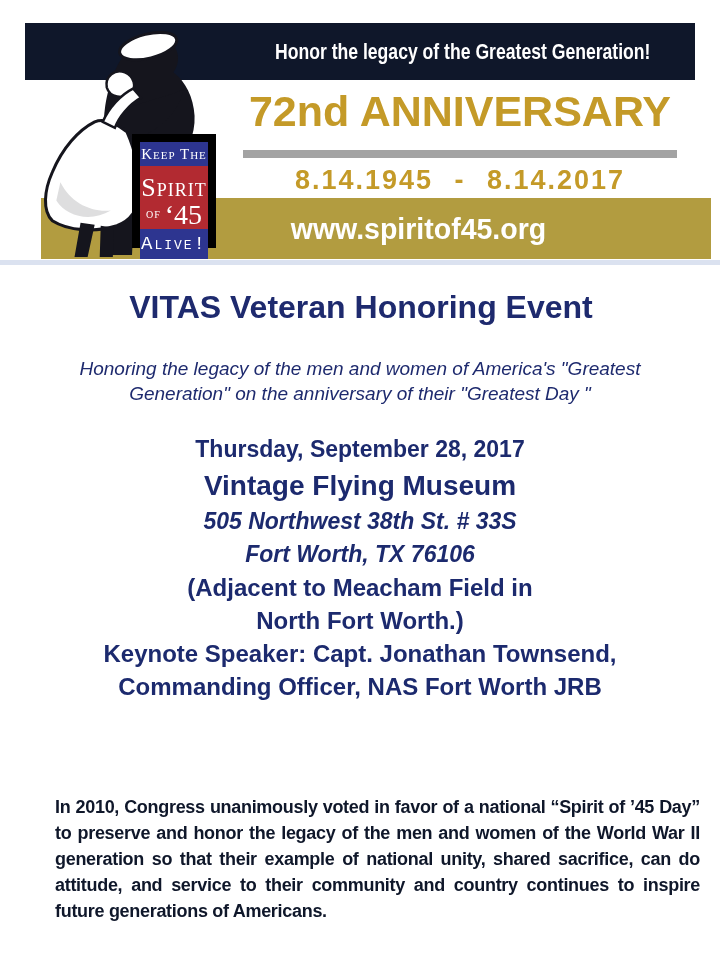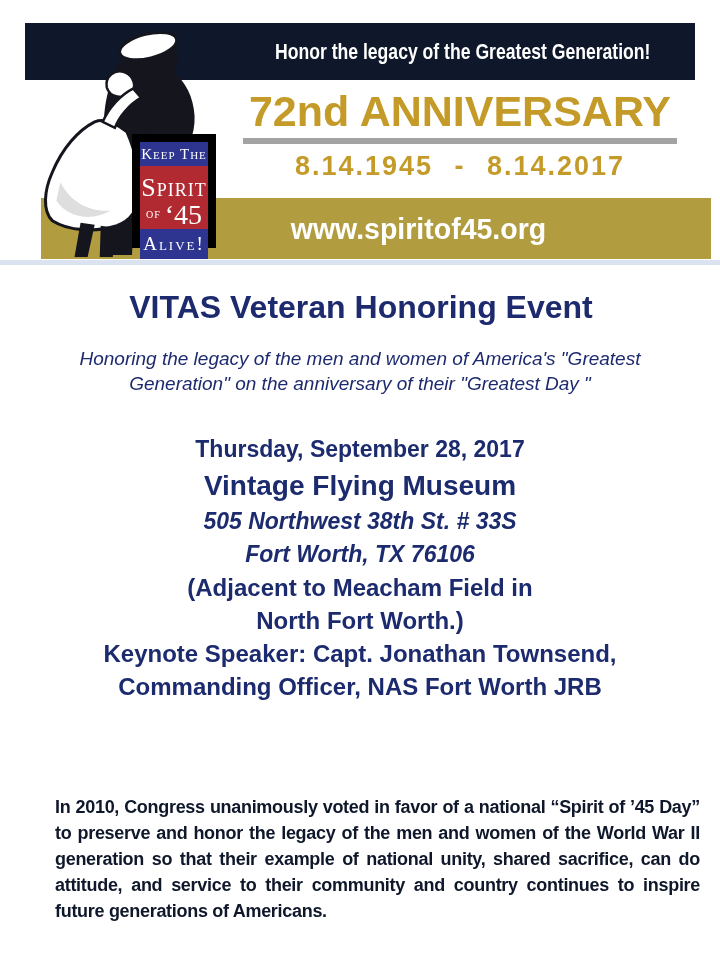--- a/index.html
+++ b/index.html
@@ -11,21 +11,21 @@
   .banner { position:absolute; left:25px; top:23px; width:670px; height:236px; background:#ffffff; }
   .band-top {
     position:absolute; left:0; top:0; width:100%; height:57px; background:#0f172a;
     display:flex; align-items:center; justify-content:center; padding-left:205px; box-sizing:border-box;
   }
   .tagline { color:#fff; font-weight:bold; font-size:22px; white-space:nowrap;
              transform:scaleX(0.80); transform-origin:center; }
   .band-middle { position:absolute; left:200px; right:0; top:57px; height:118px; text-align:center; }
   .anniv {
     display:inline-block; margin-top:9px; font-size:43px; font-weight:bold; line-height:1.05;
-    color:#c49a28; border-bottom:6px solid #a3a3a3; padding:0 6px 4px; white-space:nowrap;
+    color:#c49a28; border-bottom:8px solid #a3a3a3; padding:0 6px 16px; white-space:nowrap;
   }
   .dates { margin-top:7px; font-size:27px; font-weight:bold; color:#c49a28;
            letter-spacing:2px; word-spacing:12px; white-space:nowrap; }
   .band-bottom {
     position:absolute; left:16px; top:175px; width:100%; height:61px; background:#b29c40;
     display:flex; align-items:center; justify-content:center; padding-left:85px; box-sizing:border-box;
   }
   .website { color:#fff; font-weight:bold; font-size:30px; white-space:nowrap; transform:scaleX(0.95); }
   
   .photo { position:absolute; left:5px; top:8px; width:202px; height:226px; }
@@ -36,26 +36,26 @@
     border:8px solid #000000; box-sizing:border-box; display:flex; flex-direction:column;
     font-family:"Liberation Serif", serif; color:#ffffff; text-align:center;
   }
   .badge-top { background:#2d3590; height:24px; line-height:25px; font-variant:small-caps;
                font-size:15px; letter-spacing:1px; }
   .badge-mid { background:#b22a31; flex:1; padding-top:8px; }
   .badge-spirit { font-variant:small-caps; font-size:26px; line-height:27px; letter-spacing:1px; }
   .badge-of { font-variant:small-caps; font-size:14px; vertical-align:6px; letter-spacing:1px; }
   .badge-45 { font-size:28px; line-height:28px; }
   .badge-bottom { background:#2d3590; height:30px; line-height:30px; font-variant:small-caps;
-                  font-size:19px; letter-spacing:2px; }
+                  font-size:19px; letter-spacing:2px;font-family:Liberation Mono, monospace; }
   
   .shadow-line { position:absolute; left:0; top:260px; width:720px; height:5px; background:#dbe2f0; }
   .title { position:absolute; top:288px; left:0; width:100%; margin:1px; text-align:center;
            font-size:32px; font-weight:bold; color:#1e2a6e; }
-  .subtitle { position:absolute; top:346px; left:0; width:100%; text-align:center;
+  .subtitle { position:absolute; top:356px; left:0; width:100%; text-align:center;
               font-style:italic; font-size:19px; line-height:25px; color:#1e2a6e; white-space:pre-line; }
   .details { position:absolute; top:433px; left:0; width:100%; text-align:center;
              color:#1c2a6e; font-weight:bold; }
   .dl { font-size:23px; line-height:33px; }
   .dl.venue { font-size:28px; line-height:39px; }
   .dl.ital { font-style:italic; }
   .dl.key { font-size:24px; }
   .footer-para {
     position:absolute; top:786px; left:47px; width:645px; margin:8px;
     font-size:18px; font-weight:bold; color:#0f172a; line-height:26px;

